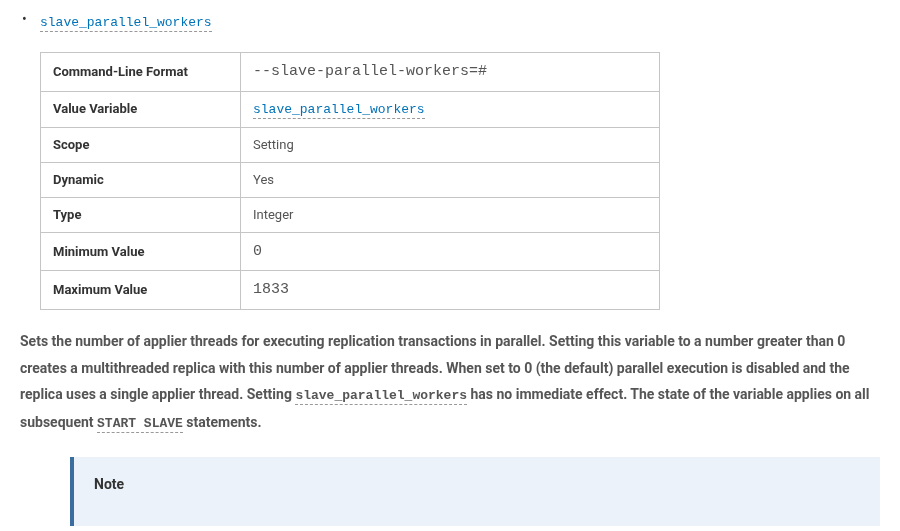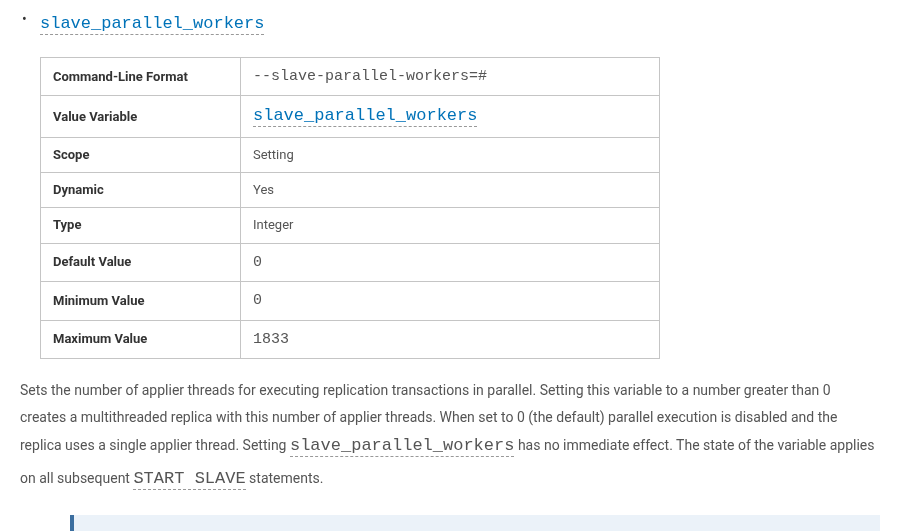--- a/index.html
+++ b/index.html
@@ -25,21 +25,21 @@
       left: -18px;
       top: -2px;
       color: #333;
       font-size: 14px;
     }
     ul.doc-list > li {
       position: relative;
     }
     .code-inline {
       font-family: "Courier New", Courier, monospace;
-      font-size: 17px;
+      font-size: 13px;
       border-bottom: 1px dashed #999;
       padding-bottom: 1px;
       color: #555;
     }
     .code-inline.link {
       color: #0072b8;
     }
     .code-literal {
       font-family: "Courier New", Courier, monospace;
       font-size: 15px;
@@ -65,20 +65,21 @@
     }
     .var-table td {
       color: #555;
       background: #fff;
     }
     .description {
       font-size: 14px;
       color: #555;
       line-height: 1.9;
       margin: 16px 0 20px 0;
+      font-weight: bold;
     }
     .note-box {
       background: #ebf2f9;
       border-left: 4px solid #3b6e9f;
       padding: 16px 20px 18px 20px;
       margin: 0 0 0 50px;
     }
     .note-title {
       font-weight: 700;
       color: #333;
@@ -109,24 +110,20 @@
         </tr>
         <tr>
           <th>Dynamic</th>
           <td>Yes</td>
         </tr>
         <tr>
           <th>Type</th>
           <td>Integer</td>
         </tr>
         <tr>
-          <th>Default Value</th>
-          <td><span class="code-literal">0</span></td>
-        </tr>
-        <tr>
           <th>Minimum Value</th>
           <td><span class="code-literal">0</span></td>
         </tr>
         <tr>
           <th>Maximum Value</th>
           <td><span class="code-literal">1833</span></td>
         </tr>
       </tbody>
     </table>
   </li>

